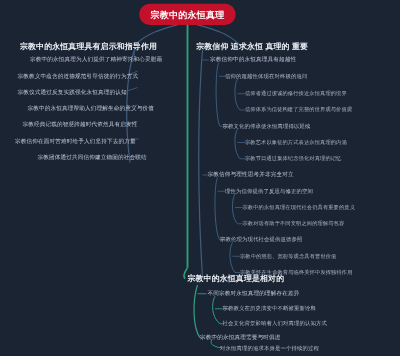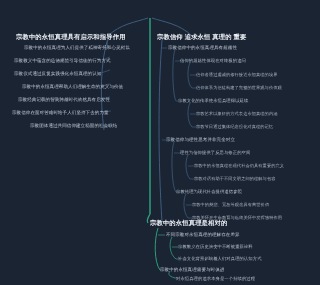--- a/index.html
+++ b/index.html
@@ -88,20 +88,21 @@
     <path d="M158 228 C154 240 154 262 160 270" stroke="#2e9e7e" stroke-width="1" fill="none"></path>
     <path d="M158 235 L165 235" stroke="#2e9e7e" stroke-width=".7" fill="none"></path>
     <path d="M160 270 L161 270" stroke="#2e9e7e" stroke-width=".7" fill="none"></path>
     <path d="M172 237 C169 242 169 254 176 259" stroke="#2e9e7e" stroke-width=".8" fill="none"></path>
     <path d="M172 247 L178 247" stroke="#2e9e7e" stroke-width=".7" fill="none"></path>
     <path d="M176 259 L178 259" stroke="#2e9e7e" stroke-width=".7" fill="none"></path>
     <path d="M170 271 C168 274 168 276 175 278" stroke="#2e9e7e" stroke-width=".8" fill="none"></path>
     <path d="M175 278 L177 278" stroke="#2e9e7e" stroke-width=".7" fill="none"></path>
   </svg>
 
+  <div class="node root">宗教中的永恒真理</div>
 
   <div class="node branch-title" style="left:16px;top:33px;">宗教中的永恒真理具有启示和指导作用</div>
   <div class="node lvl1" style="left:24px;top:45px;">宗教中的永恒真理为人们提供了精神寄托和心灵慰藉</div>
   <div class="node lvl1" style="left:14px;top:58px;">宗教教义中蕴含的道德规范引导信徒的行为方式</div>
   <div class="node lvl1" style="left:14px;top:71px;">宗教仪式通过反复实践强化永恒真理的认知</div>
   <div class="node lvl1" style="left:22px;top:84px;">宗教中的永恒真理帮助人们理解生命的意义与价值</div>
   <div class="node lvl1" style="left:18px;top:97px;">宗教经典记载的智慧跨越时代依然具有启发性</div>
   <div class="node lvl1" style="left:12px;top:110px;">宗教信仰在面对苦难时给予人们坚持下去的力量</div>
   <div class="node lvl1" style="left:30px;top:123px;">宗教团体通过共同信仰建立稳固的社会联结</div>
 

